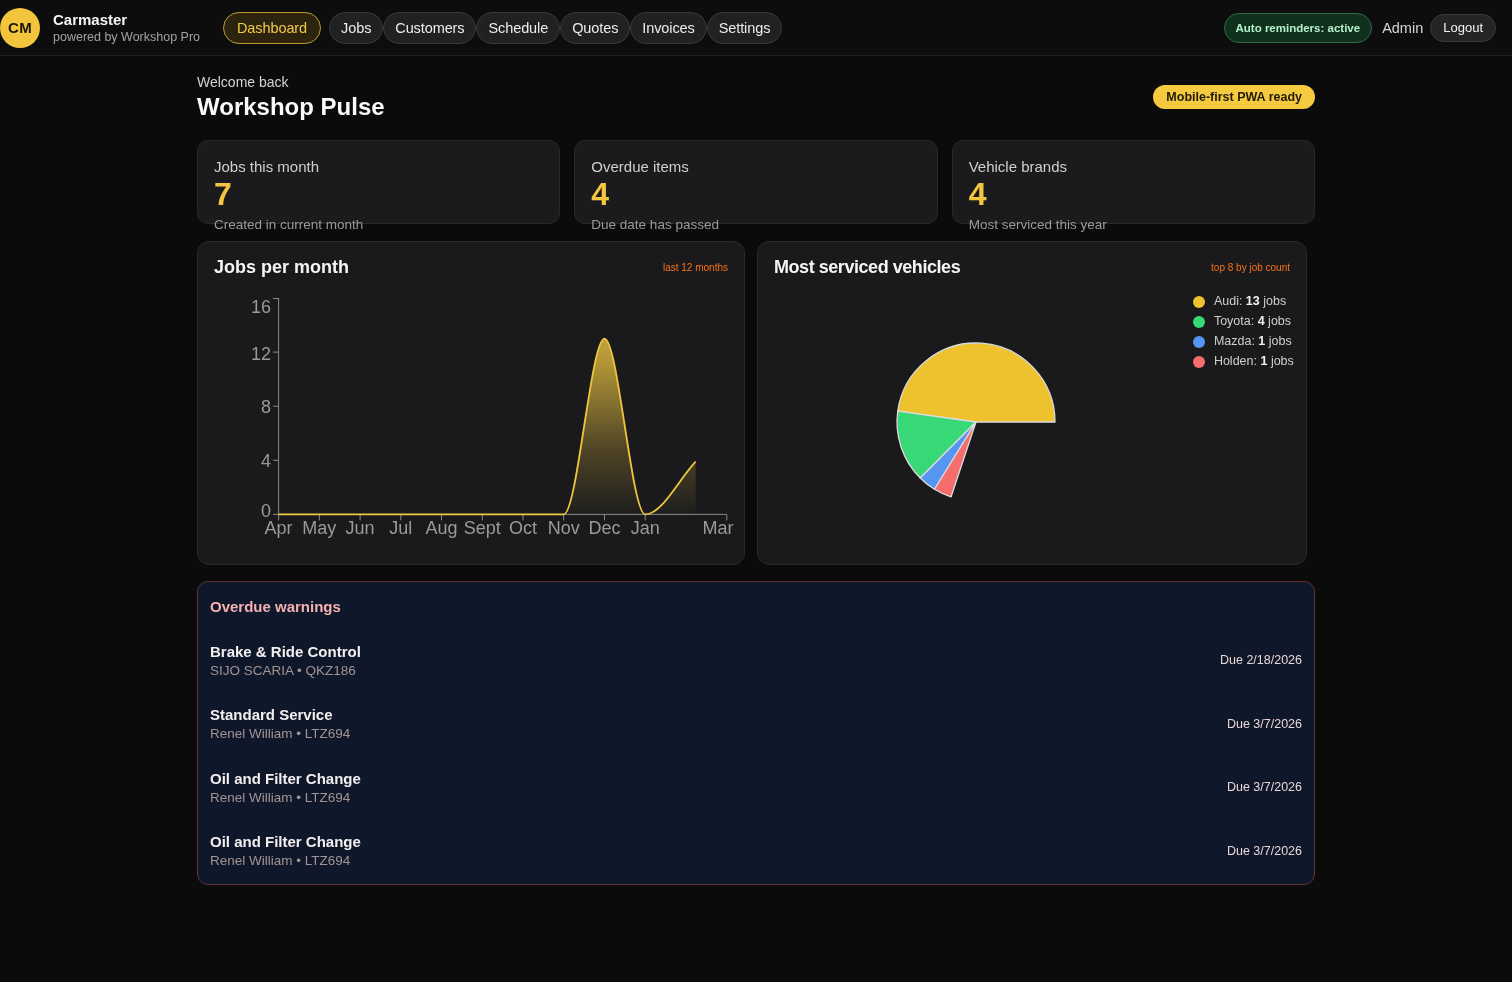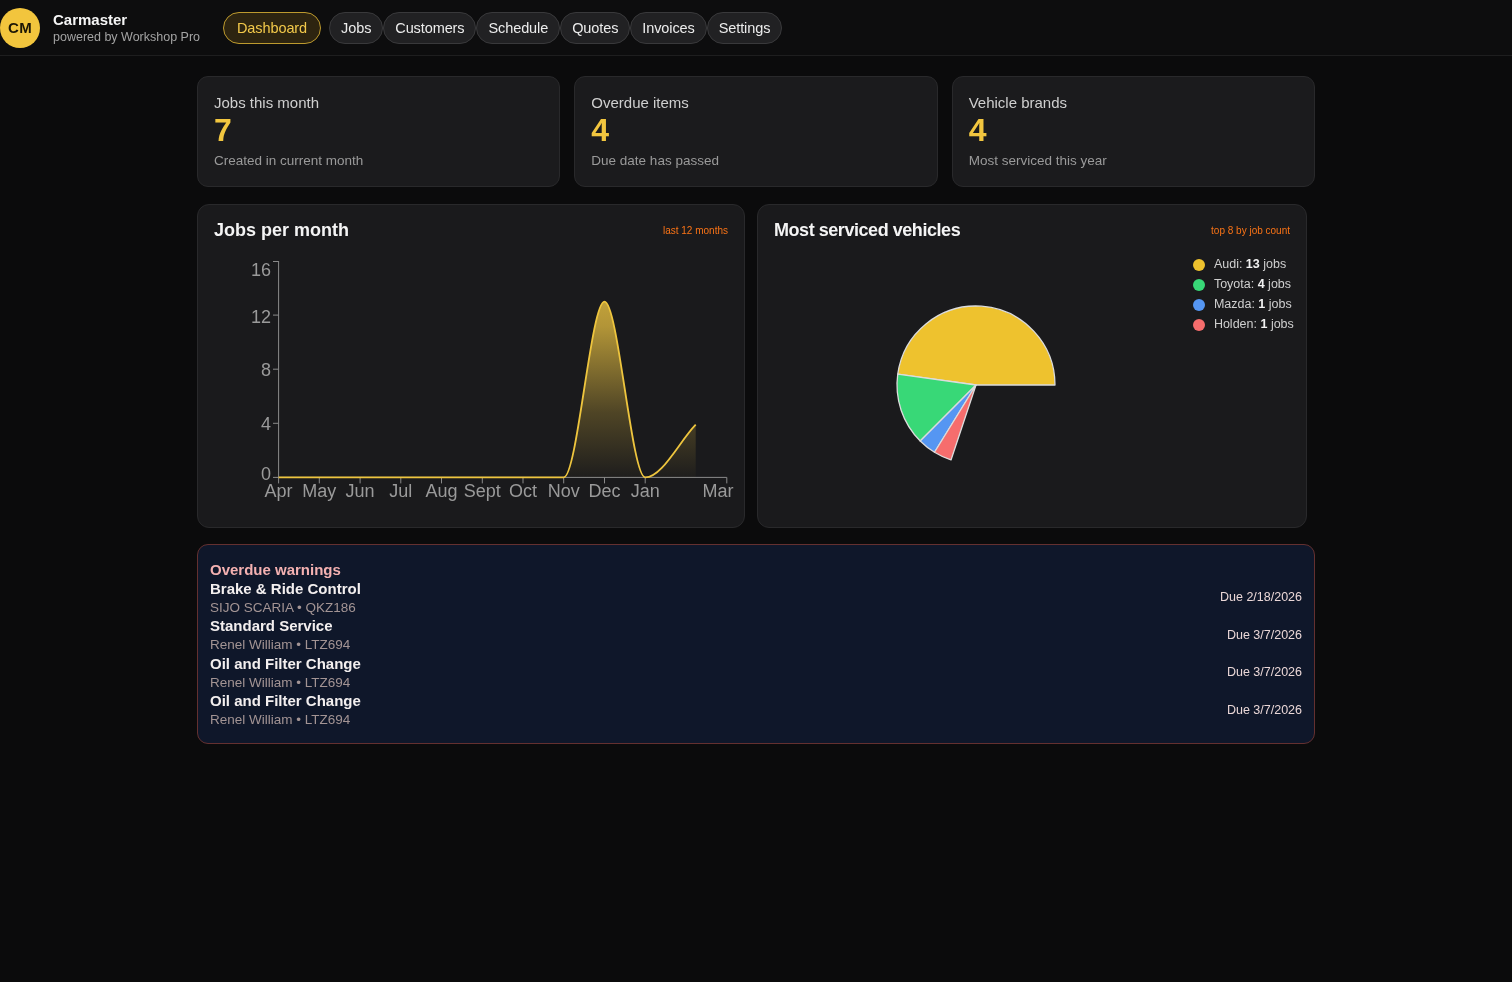--- a/index.html
+++ b/index.html
@@ -17,35 +17,35 @@
   .rem { height:30px; display:flex; align-items:center; padding:0 11px; border-radius:999px; background:#11301e; border:1px solid #2c6b45; color:#b3f0cb; font-size:11.5px; font-weight:bold; }
   .admin { color:#d6d6d6; font-size:14.5px; margin:0 7px 0 10px; }
   .logout { height:28px; display:flex; align-items:center; padding:0 12px; border-radius:999px; background:#252527; border:1px solid #3a3a3c; color:#f2f2f2; font-size:13px; }
   
   main { width:1118px; margin:0 auto; }
   .welcome { margin-top:18px; display:flex; align-items:flex-start; }
   .w-left .hi { color:#d4d4d4; font-size:14px; line-height:17px; }
   .w-left h1 { color:#fafafa; font-size:24px; font-weight:bold; margin-top:2px; line-height:27px; }
   .pwa { margin-left:auto; margin-top:11px; height:24px; display:flex; align-items:center; padding:0 13px; border-radius:999px; background:#f5ca3f; color:#221b06; font-size:12.5px; font-weight:bold; }
   .stats { display:flex; gap:14px; margin-top:20px; }
-  .stat { flex:1; height:111px; background:#1b1b1d; border:1px solid #29292b; border-radius:11px; padding:16.5px 16px; }
+  .stat { flex:1; height:84px; background:#1b1b1d; border:1px solid #29292b; border-radius:11px; padding:16.5px 16px; }
   .stat .s1 { color:#cfcfcf; font-size:15px; }
   .stat .s2 { color:#f2c63f; font-size:32px; font-weight:bold; margin-top:2px; line-height:34px; }
   .stat .s3 { color:#9a9a9a; font-size:13.5px; margin-top:6px; }
   .charts { display:flex; gap:12px; margin-top:17px; }
   .card { background:#1a1a1c; border:1px solid #29292b; border-radius:12px; position:relative; }
   .chart1 { width:548px; height:324px; }
   .chart2 { width:550px; height:324px; }
   .card-head { padding:14.5px 16px 0 16px; }
   .card-head h2 { color:#f4f4f4; font-size:18px; font-weight:bold; line-height:20px; }
   .card-head .sub { position:absolute; top:20px; right:16px; color:#f97316; font-size:10px;padding-left:26px; }
   
   .overdue { margin-top:16px; width:1118px; background:#0f172a; border:1px solid #643030; border-radius:11px; padding:15.5px 12px 15px 12px; }
   .overdue h3 { color:#f4b1b1; font-size:15px; font-weight:bold; line-height:17px; }
-  .orow { display:flex; align-items:center; margin-top:2px; }
+  .orow { display:flex; align-items:center; margin-top:28px; }
   .orow .ot { color:#f3efef; font-size:15px; font-weight:bold; line-height:17px; }
   .orow .os { color:#a39494; font-size:13.5px; margin-top:3px; line-height:15.5px; }
   .orow .due { margin-left:auto; color:#ead7d7; font-size:12.5px; }
   footer { text-align:center; color:#9a9a9a; font-size:13px; margin-top:92px; }
 </style>
 </head>
 <body>
 <header>
   <div class="logo">CM</div>
   <div class="brand">
@@ -54,22 +54,34 @@
   </div>
   <nav>
     <div class="pill active">Dashboard</div>
     <div class="pill">Jobs</div>
     <div class="pill">Customers</div>
     <div class="pill">Schedule</div>
     <div class="pill">Quotes</div>
     <div class="pill">Invoices</div>
     <div class="pill">Settings</div>
   </nav>
+  <div class="hdr-right">
+    <div class="rem">Auto reminders: active</div>
+    <div class="admin">Admin</div>
+    <div class="logout">Logout</div>
+  </div>
 </header>
 <main>
+  <div class="welcome">
+    <div class="w-left">
+      <div class="hi">Welcome back</div>
+      <h1>Workshop Pulse</h1>
+    </div>
+    <div class="pwa">Mobile-first PWA ready</div>
+  </div>
   <div class="stats">
     <div class="stat">
         <div class="s1">Jobs this month</div>
         <div class="s2">7</div>
         <div class="s3">Created in current month</div>
       </div>
     <div class="stat">
         <div class="s1">Overdue items</div>
         <div class="s2">4</div>
         <div class="s3">Due date has passed</div>

